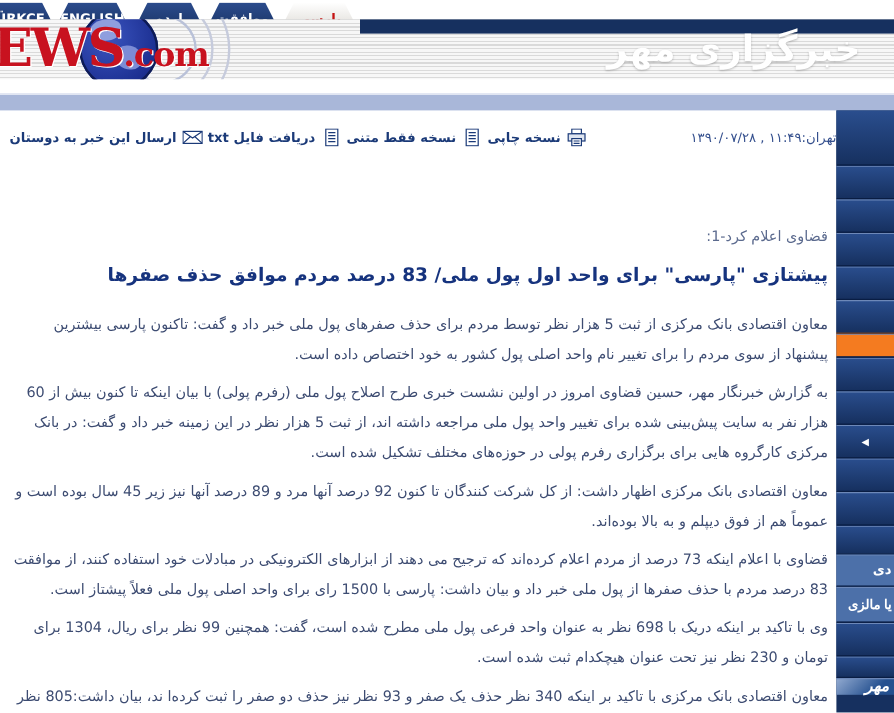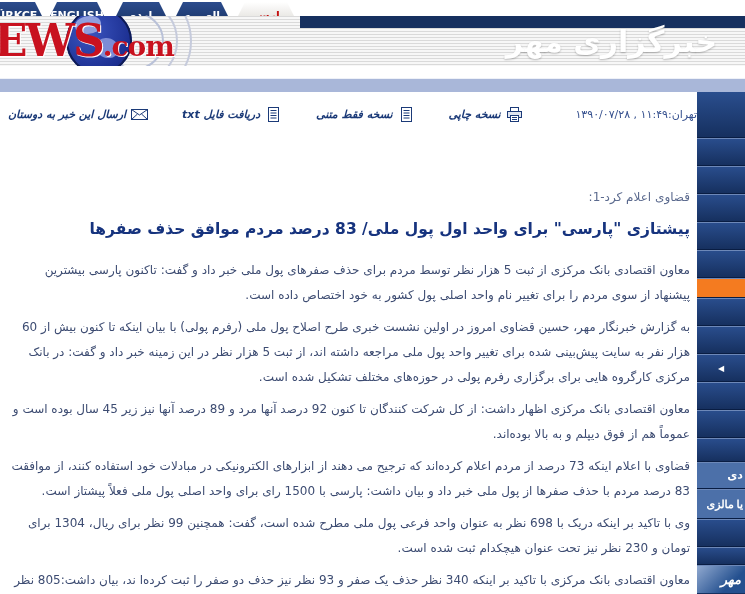--- a/index.html
+++ b/index.html
@@ -57,21 +57,21 @@
   .sb-item.grad  { background:linear-gradient(135deg,#93abd1,#24508f 70%); }
   .sb-label { position:absolute; right:2px; top:50%; transform:translateY(-50%);
               color:#fff; font-size:11px; font-weight:bold; white-space:nowrap; direction:rtl; }
   .sb-item.grad .sb-label { font-style:italic; font-size:13px; right:4px; }
   .sb-arrow { position:absolute; left:50%; top:50%; transform:translate(-50%,-50%);
               color:#fff; font-size:8px; }
 
   
   .toolbar { position:absolute; top:100px; left:0; width:697px; height:28px;
              display:flex; align-items:center; padding-left:8px; }
-  .tool { display:flex; align-items:center; gap:5px; margin-right:34px; cursor:pointer;font-style:italic; }
+  .tool { display:flex; align-items:center; gap:5px; margin-right:4px; cursor:pointer; }
   .t-label { font-size:11px; font-weight:bold; color:#1b3a78; direction:rtl; white-space:nowrap; }
   .t-label b { font-family:"DejaVu Sans", sans-serif; }
   .t-icon { width:17px; height:15px; flex:0 0 auto; }
   .datetime { margin-left:auto; font-size:11px; color:#35508e;
               direction:rtl; white-space:nowrap; }
 
   
   .article { position:absolute; top:128px; right:55px; left:8px; direction:rtl; text-align:right; }
   .kicker { margin-top:62px; font-size:12px; color:#5b6a8e; }
   .headline { margin-top:14px; font-size:15.5px; font-weight:bold; color:#16337e; line-height:22px; }
@@ -87,21 +87,21 @@
     <div class="tab">
         <span>TÜRKÇE</span>
       </div>
     <div class="tab">
         <span>ENGLISH</span>
       </div>
     <div class="tab">
         <span>اردو</span>
       </div>
     <div class="tab">
-        <span>العربيه</span>
+        <span>موافقت</span>
       </div>
     <div class="tab active">
         <span>پارسی</span>
       </div>
   </div>
 
   <div class="band">
     <div class="band-topbar"></div>
     <div class="arcs"></div>
     <div class="globe"></div>
@@ -128,21 +128,21 @@
       <div class="sb-item navy" style="height: 28px;"></div>
       <div class="sb-item navy" style="height: 24px;"></div>
       <div class="sb-item light" style="height: 27px;">
         <span class="sb-label">دی</span>
       </div>
       <div class="sb-item light" style="height: 30px; font-family: Liberation Serif, serif;">
         <span class="sb-label">یا مالزی</span>
       </div>
       <div class="sb-item navy" style="height: 28px;"></div>
       <div class="sb-item navy" style="height: 18px;"></div>
-      <div class="sb-item grad" style="height: 29px;">
+      <div class="sb-item grad" style="height: 15px;">
         <span class="sb-label">مهر</span>
       </div>
     </div>
 
   <div class="toolbar">
     <div class="tool">
       <span class="t-label">ارسال این خبر به دوستان</span>
       <svg class="t-icon" viewBox="0 0 17 15">
         <rect x="0.5" y="2.5" width="16" height="10" fill="#fff" stroke="#1b3a78"></rect>
         <path d="M0.5 2.5 L8.5 8 L16.5 2.5 M0.5 12.5 L6.5 7 M16.5 12.5 L10.5 7" fill="none" stroke="#1b3a78"></path>

